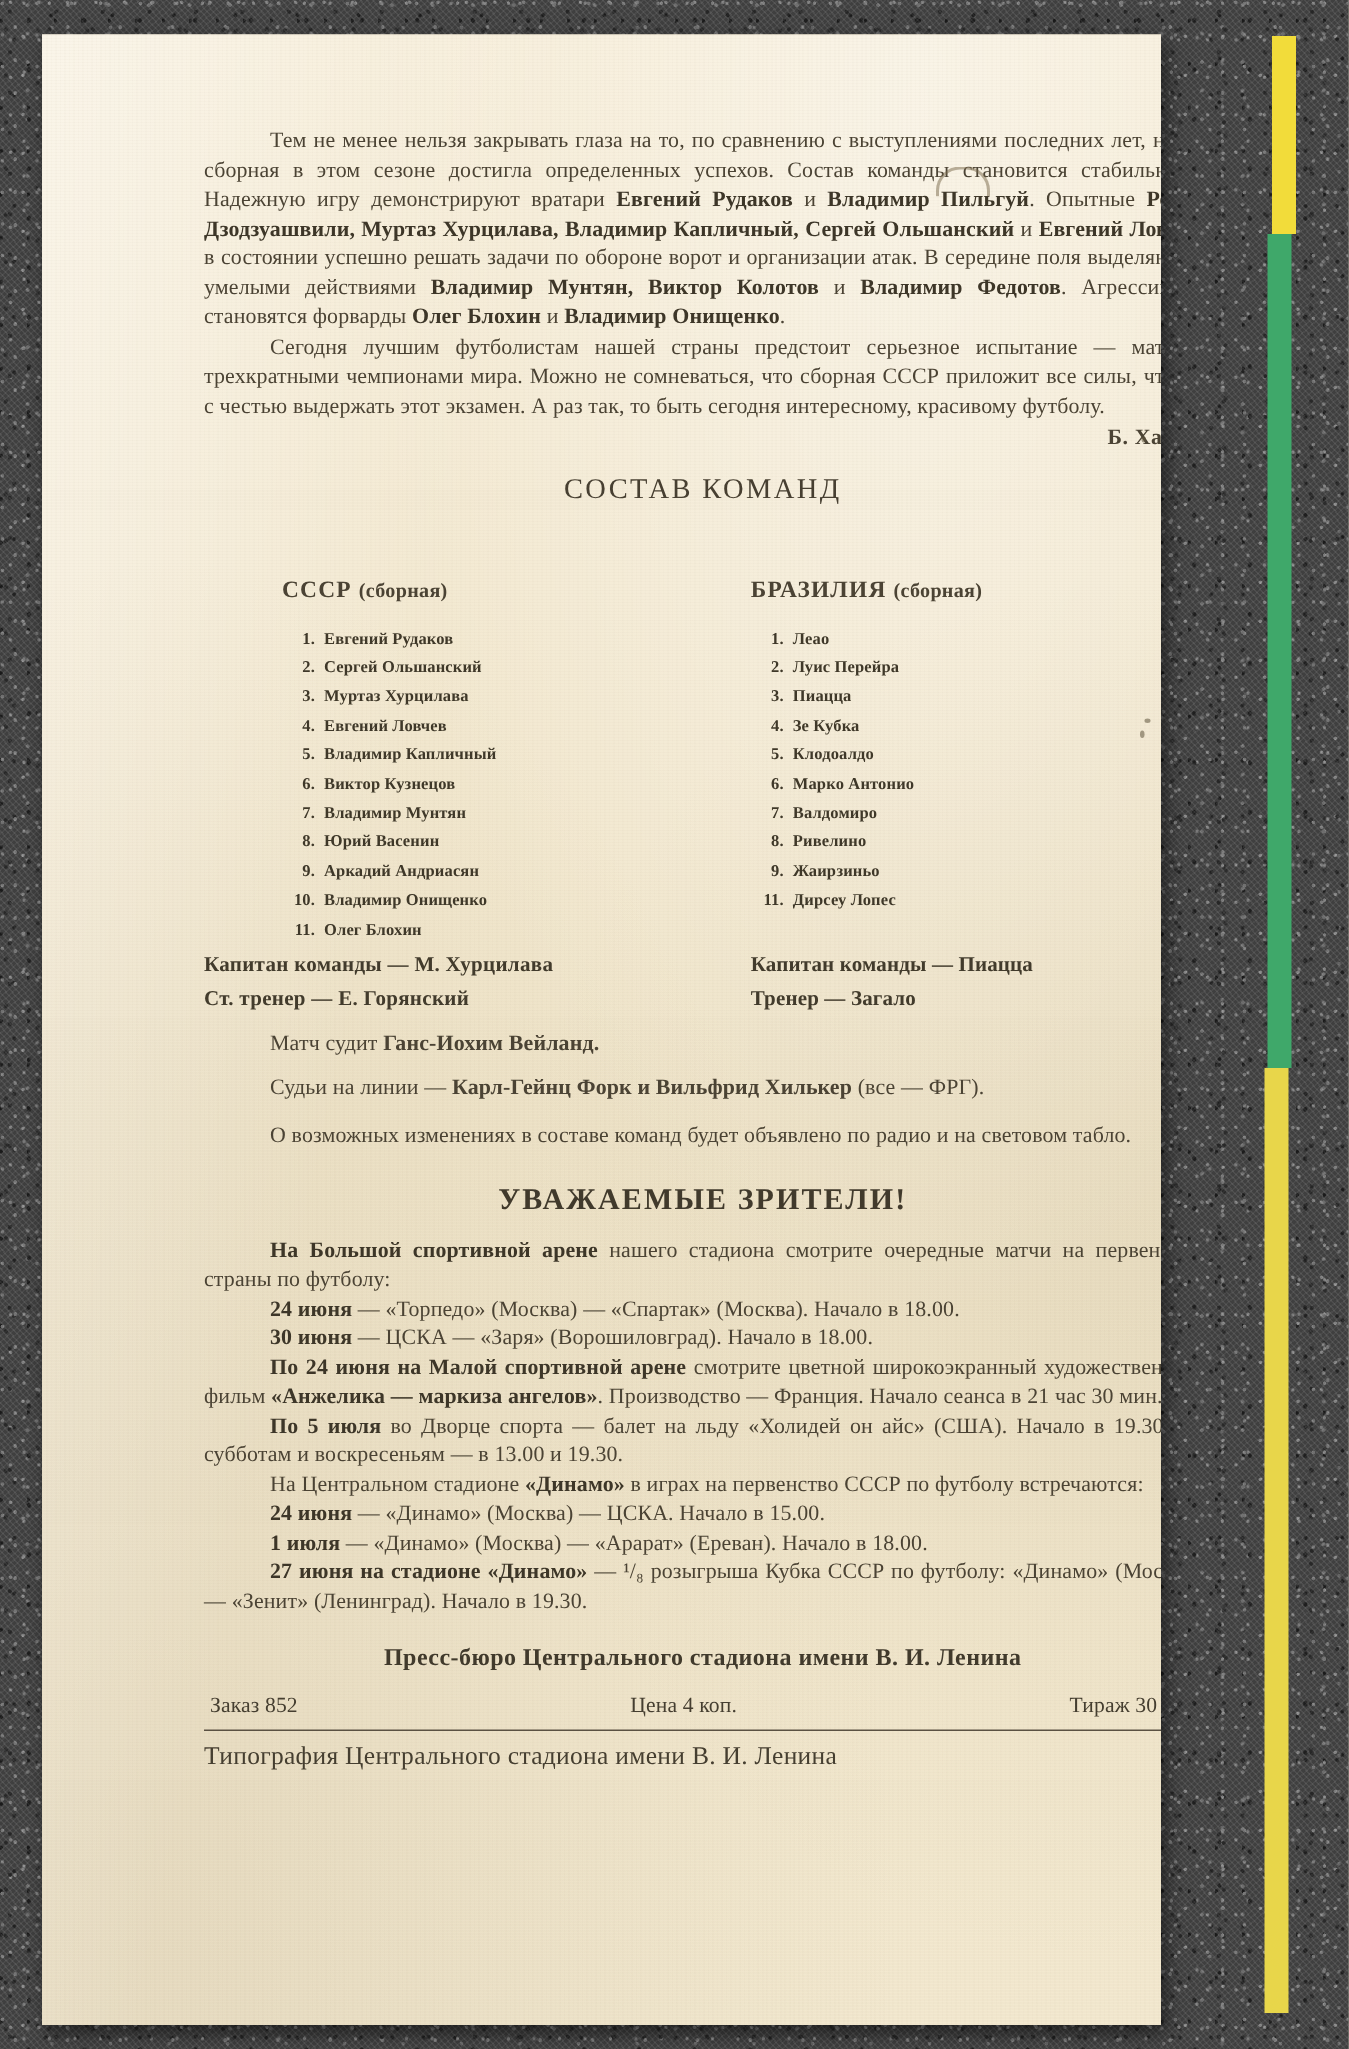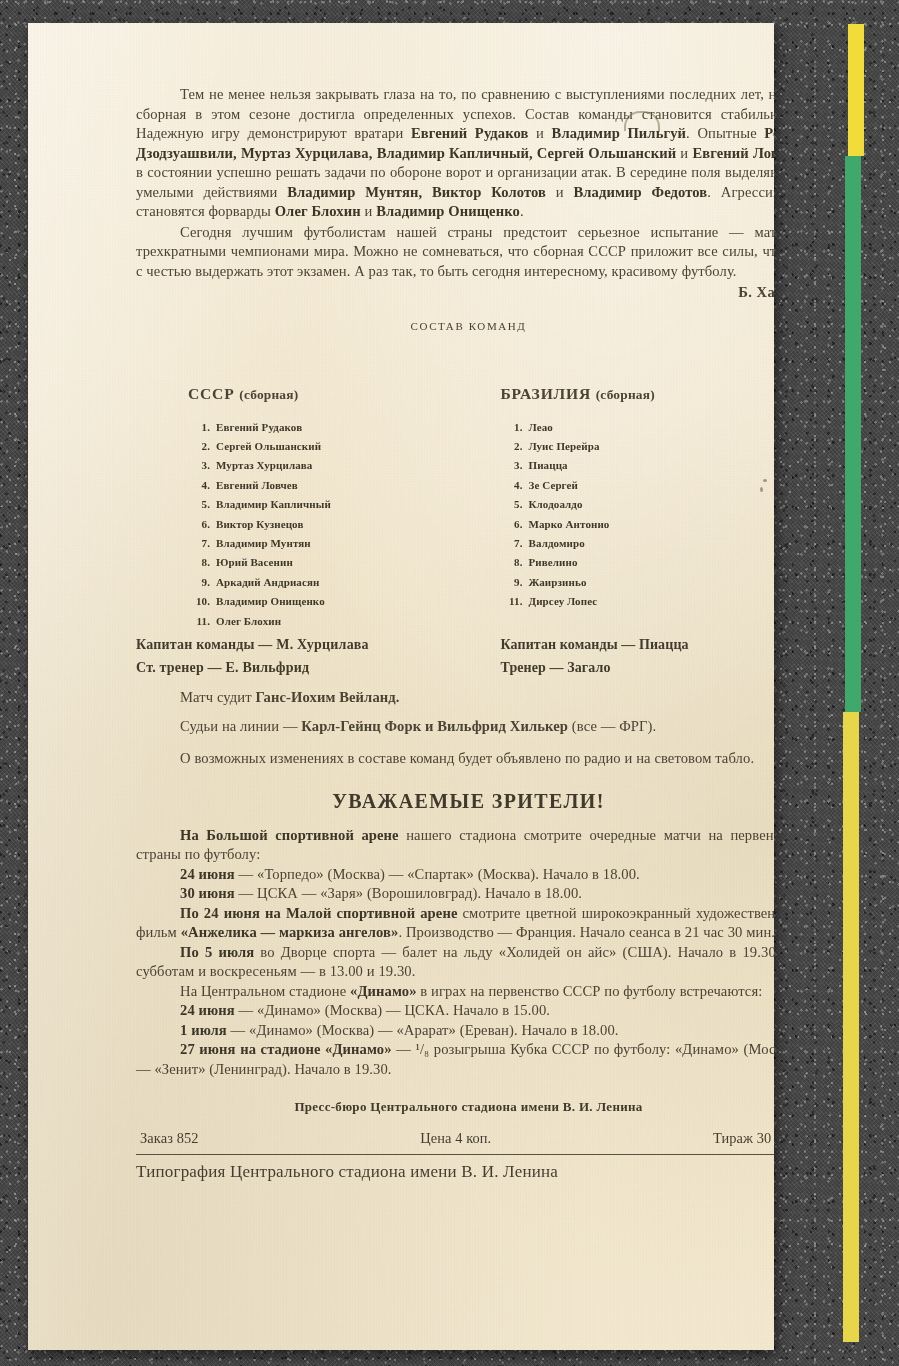--- a/index.html
+++ b/index.html
@@ -119,21 +119,21 @@
   .sig {
     text-align: right;
     font-weight: 700;
     margin-top: 2px;
     margin-bottom: 14px;
     letter-spacing: .4px;
   }
 
   .section-title {
     text-align: center;
-    font-size: 11px;
+    font-size: 19px;
     letter-spacing: 1.6px;
     margin: 10px 0 14px 0;
     color: #473f31;
   }
 
   
   .teams {
     display: flex;
     width: 100%;
     margin-bottom: 2px;
@@ -199,21 +199,21 @@
     margin: 24px 0 14px 0;
     color: #413a2c;
   }
 
   .ann { text-align: justify; text-indent: 44px; }
   .ann b { font-weight: 700; color: #3d3628; }
 
   .press {
     text-align: center;
     font-weight: 700;
-    font-size: 13px;
+    font-size: 16px;
     letter-spacing: .3px;
     margin-top: 18px;
     margin-bottom: 12px;
     color: #413a2c;
   }
 
   .imprint-row {
     display: flex;
     justify-content: space-between;
     font-size: 14.4px;
@@ -318,37 +318,37 @@
 
       <div class="team-col right">
         <div class="team-head">
           <span>БРАЗИЛИЯ</span>
           <span class="sub">(сборная)</span>
         </div>
         <ul class="roster" id="roster-brazil">
             <li><span class="num">1.</span><span>Леао</span></li>
             <li><span class="num">2.</span><span>Луис Перейра</span></li>
             <li><span class="num">3.</span><span>Пиацца</span></li>
-            <li><span class="num">4.</span><span>Зе Сергей</span></li>
+            <li><span class="num">4.</span><span>Зе Кубка</span></li>
             <li><span class="num">5.</span><span>Клодоалдо</span></li>
             <li><span class="num">6.</span><span>Марко Антонио</span></li>
             <li><span class="num">7.</span><span>Валдомиро</span></li>
             <li><span class="num">8.</span><span>Ривелино</span></li>
             <li><span class="num">9.</span><span>Жаирзиньо</span></li>
             <li><span class="num">11.</span><span>Дирсеу Лопес</span></li>
           </ul>
       </div>
     </div>
 
     <div class="staff">
       <div class="staff-col left">Капитан команды — М. Хурцилава</div>
       <div class="staff-col right">Капитан команды — Пиацца</div>
     </div>
     <div class="staff">
-      <div class="staff-col left">Ст. тренер — Е. Вильфрид</div>
+      <div class="staff-col left">Ст. тренер — Е. Горянский</div>
       <div class="staff-col right">Тренер — Загало</div>
     </div>
 
     <p class="ref-par">
       <span>Матч судит</span>
       <b>Ганс-Иохим Вейланд.</b>
     </p>
     <p class="ref-par">
       <span>Судьи на линии —</span>
       <b>Карл-Гейнц Форк и Вильфрид Хилькер</b>

